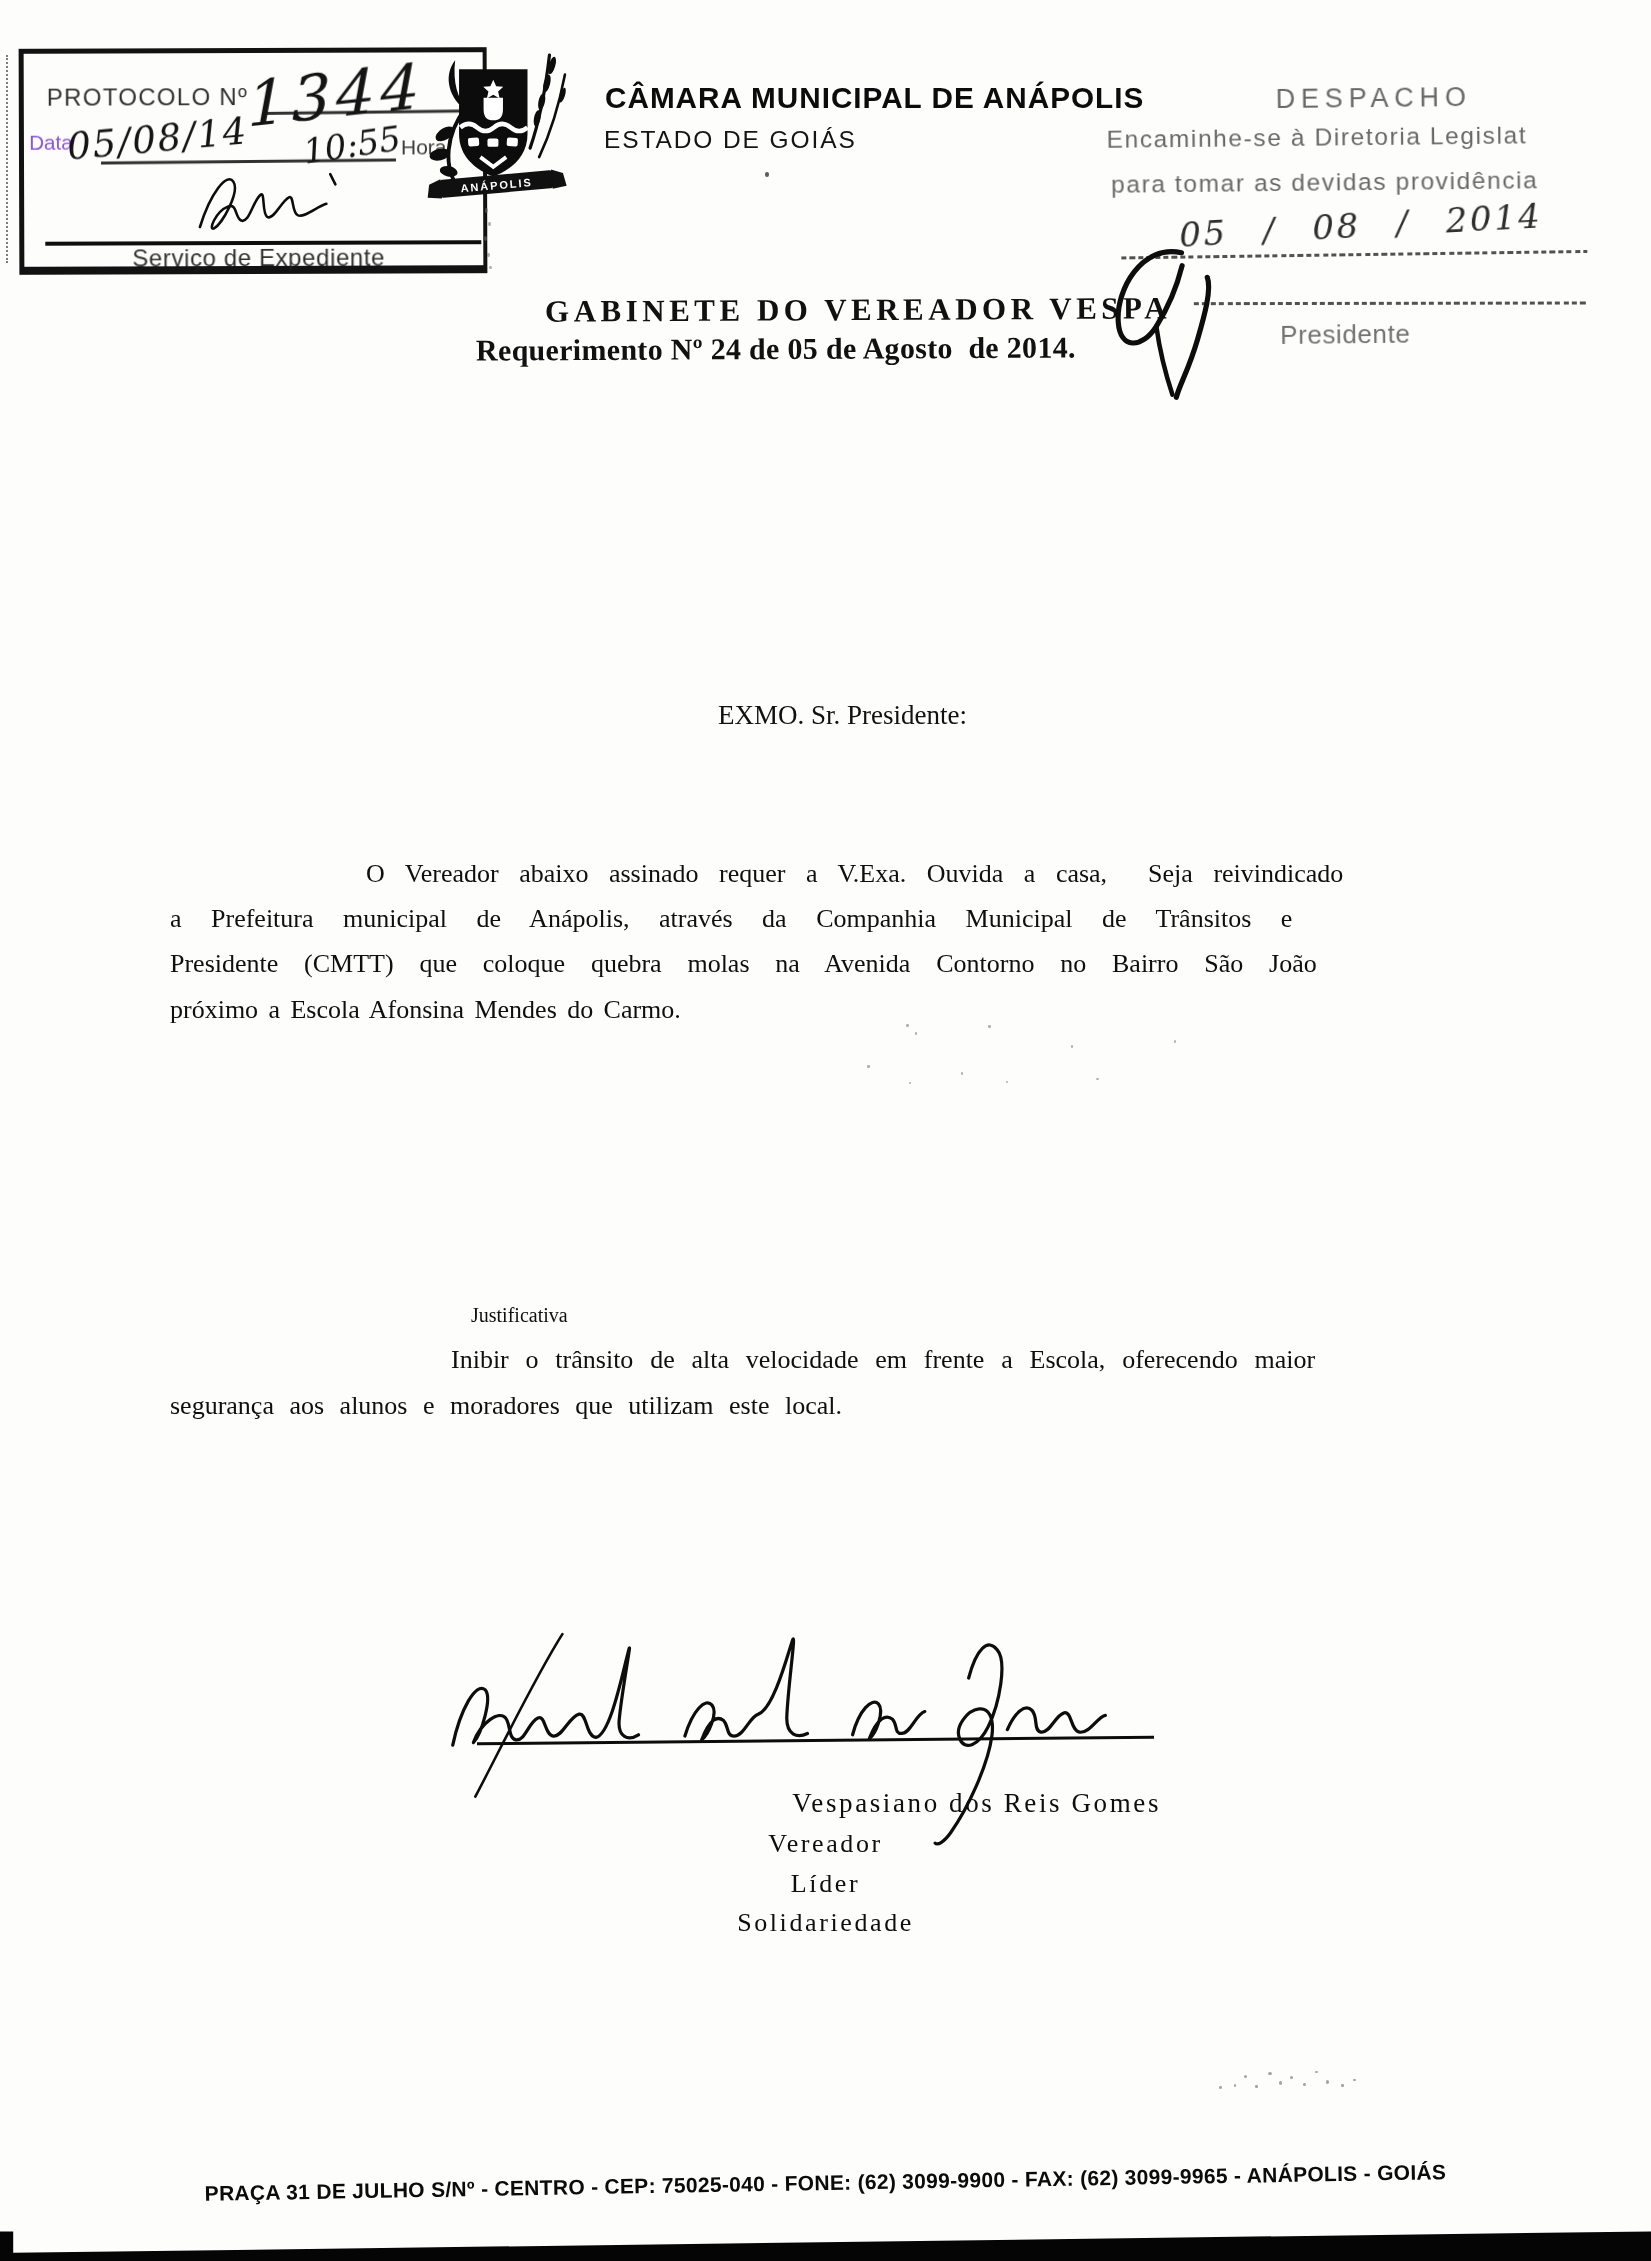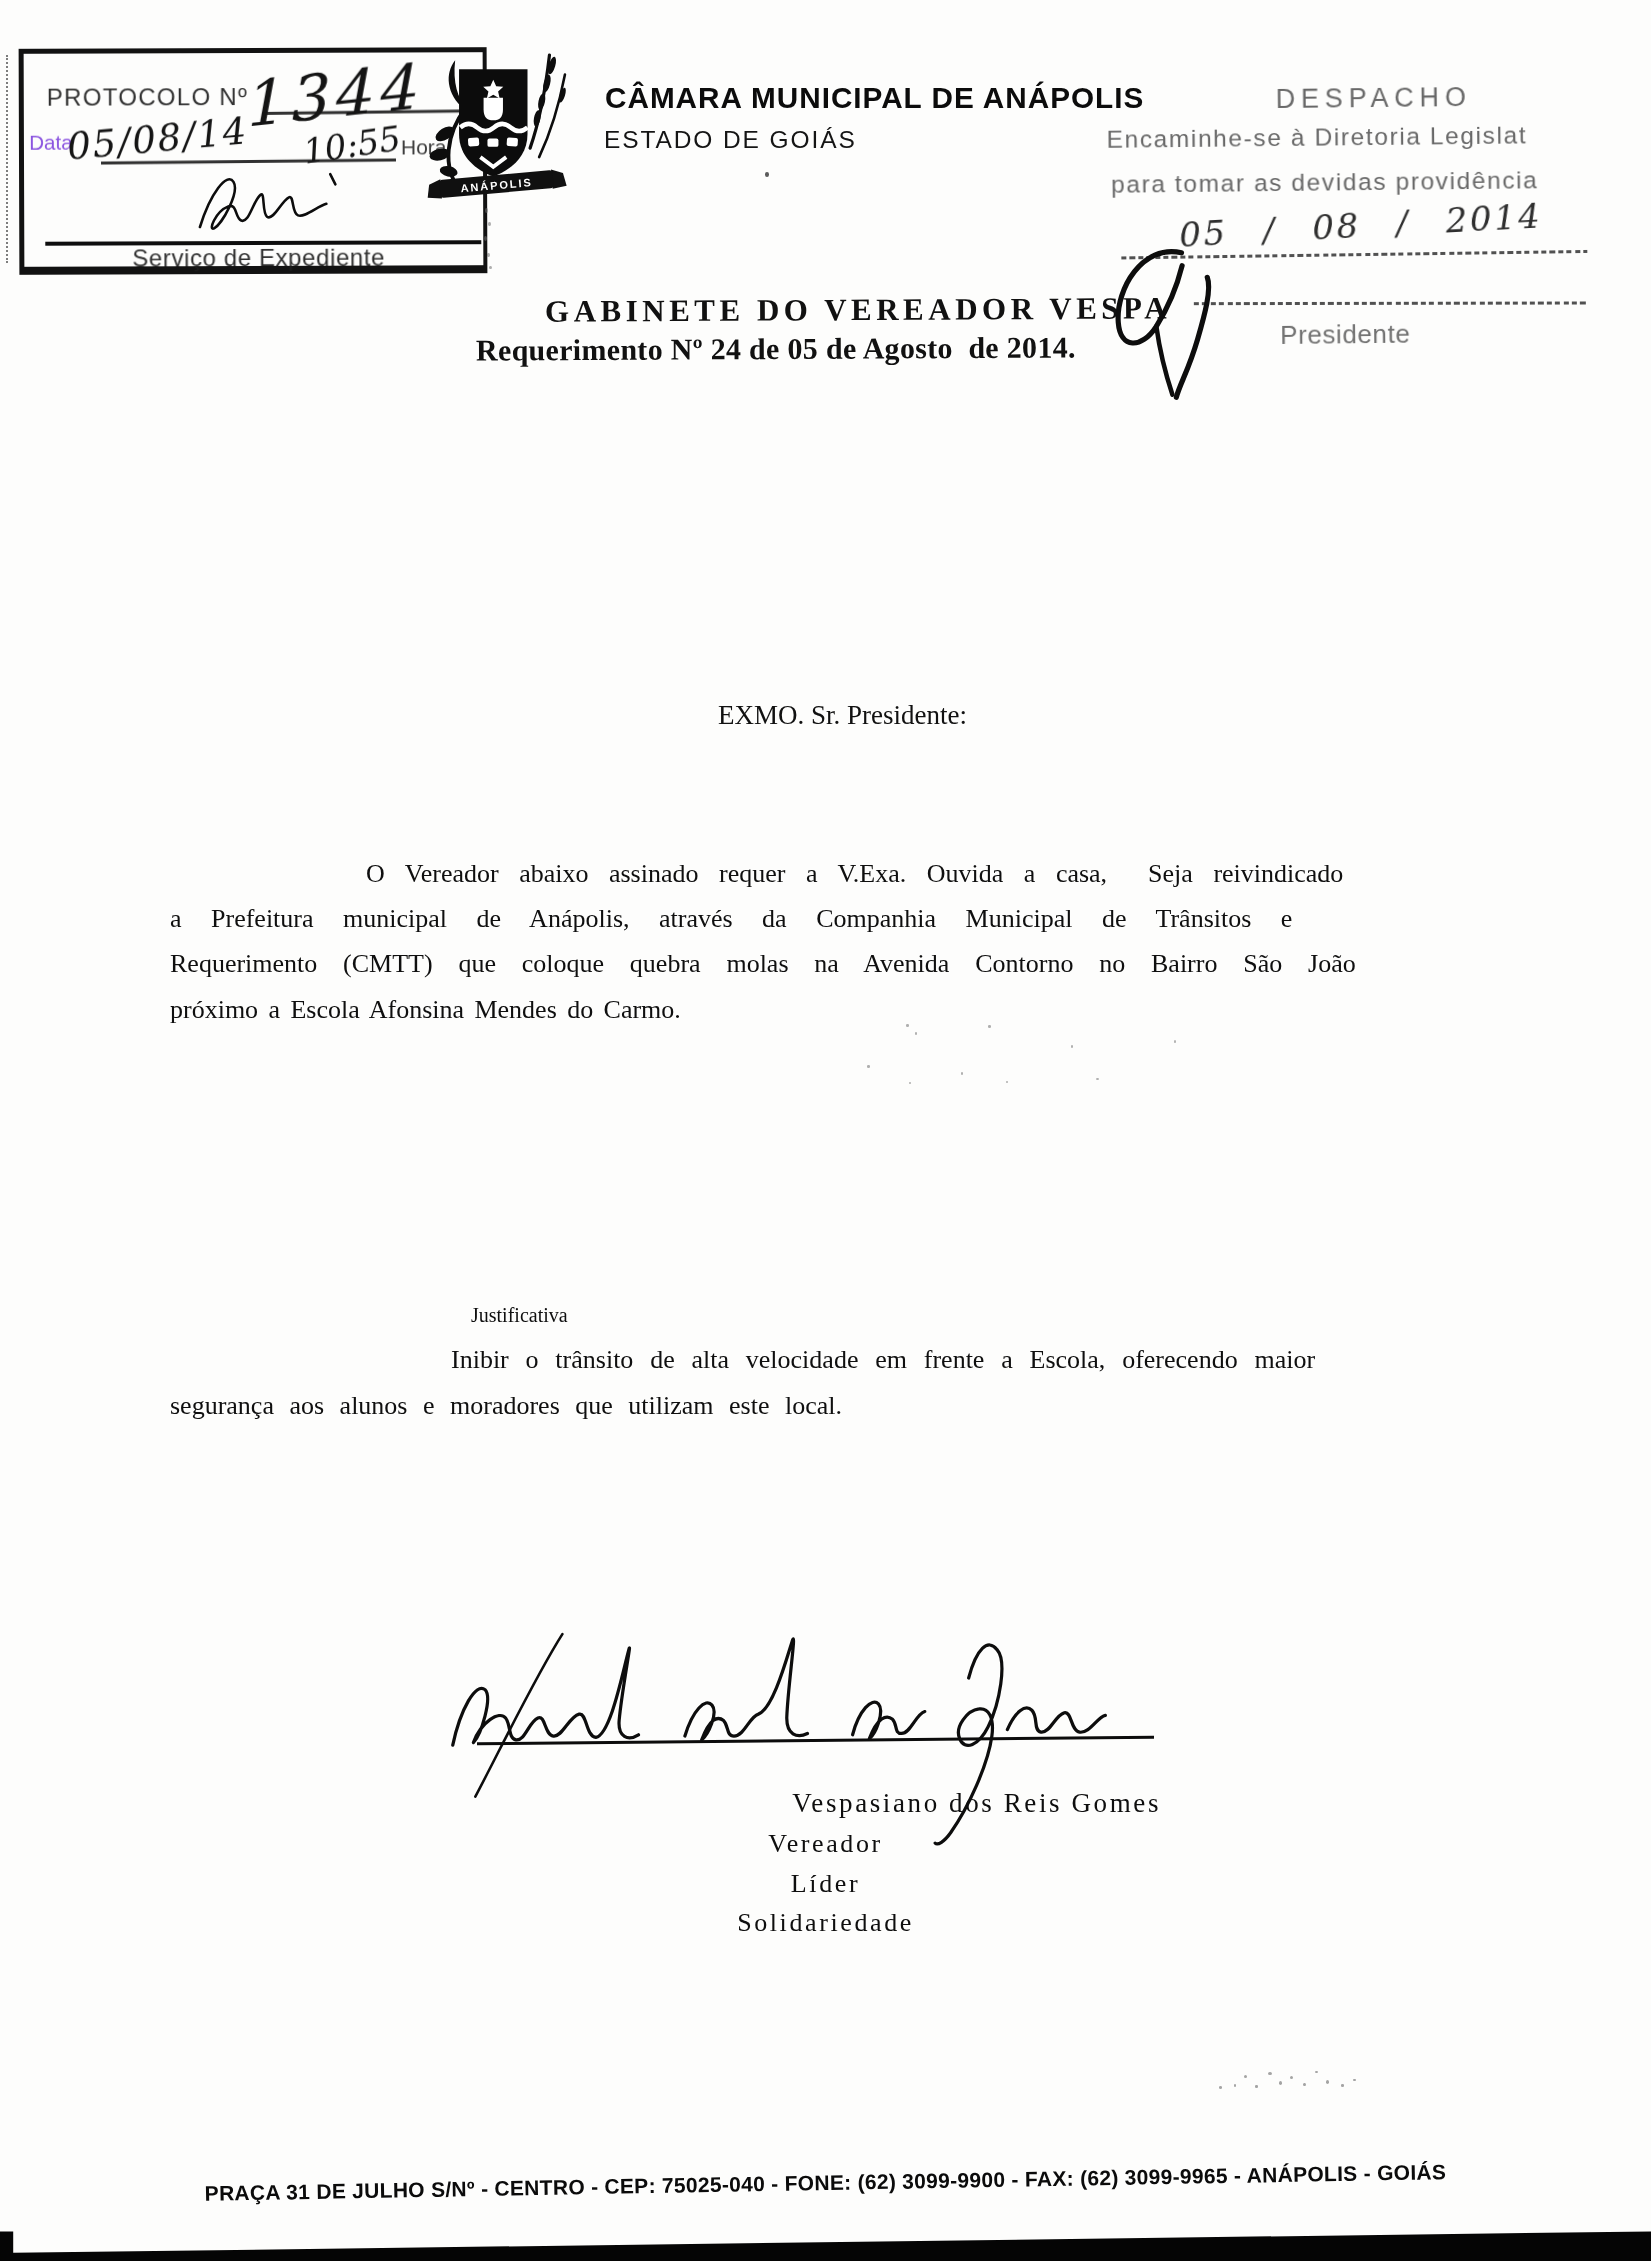--- a/index.html
+++ b/index.html
@@ -153,21 +153,21 @@
     <div class="abs dotline desp-dot2"></div>
     <div class="abs desp desp-signer">Presidente</div>
   </div>
 
   <div class="abs office-line">GABINETE DO VEREADOR VESPA</div>
   <div class="abs request-line pre">Requerimento Nº 24 de 05 de Agosto  de 2014.</div>
 
   <div class="abs salutation">EXMO. Sr. Presidente:</div>
   <div class="abs bodyline bl1 pre">O Vereador abaixo assinado requer a V.Exa. Ouvida a casa,  Seja reivindicado</div>
   <div class="abs bodyline bl2">a Prefeitura municipal de Anápolis, através da Companhia Municipal de Trânsitos e</div>
-  <div class="abs bodyline bl3">Requerimento (CMTT) que coloque quebra molas na Avenida Contorno no Bairro São João</div>
+  <div class="abs bodyline bl3">Presidente (CMTT) que coloque quebra molas na Avenida Contorno no Bairro São João</div>
   <div class="abs bodyline bl4">próximo a Escola Afonsina Mendes do Carmo.</div>
 
   <div class="speck" style="left:906px;top:1024px;width:2.6px;height:2.6px;"></div>
   <div class="speck" style="left:915px;top:1032px;width:1.9px;height:2.6px;"></div>
   <div class="speck" style="left:988px;top:1025px;width:2.6px;height:2.6px;"></div>
   <div class="speck" style="left:1071px;top:1045px;width:1.9px;height:2.6px;"></div>
   <div class="speck" style="left:1174px;top:1040px;width:1.9px;height:3.2px;"></div>
   <div class="speck" style="left:867px;top:1065px;width:2.6px;height:2.6px;"></div>
   <div class="speck" style="left:961px;top:1072px;width:1.9px;height:2.6px;"></div>
   <div class="speck" style="left:1006px;top:1081px;width:1.9px;height:1.9px;"></div>

